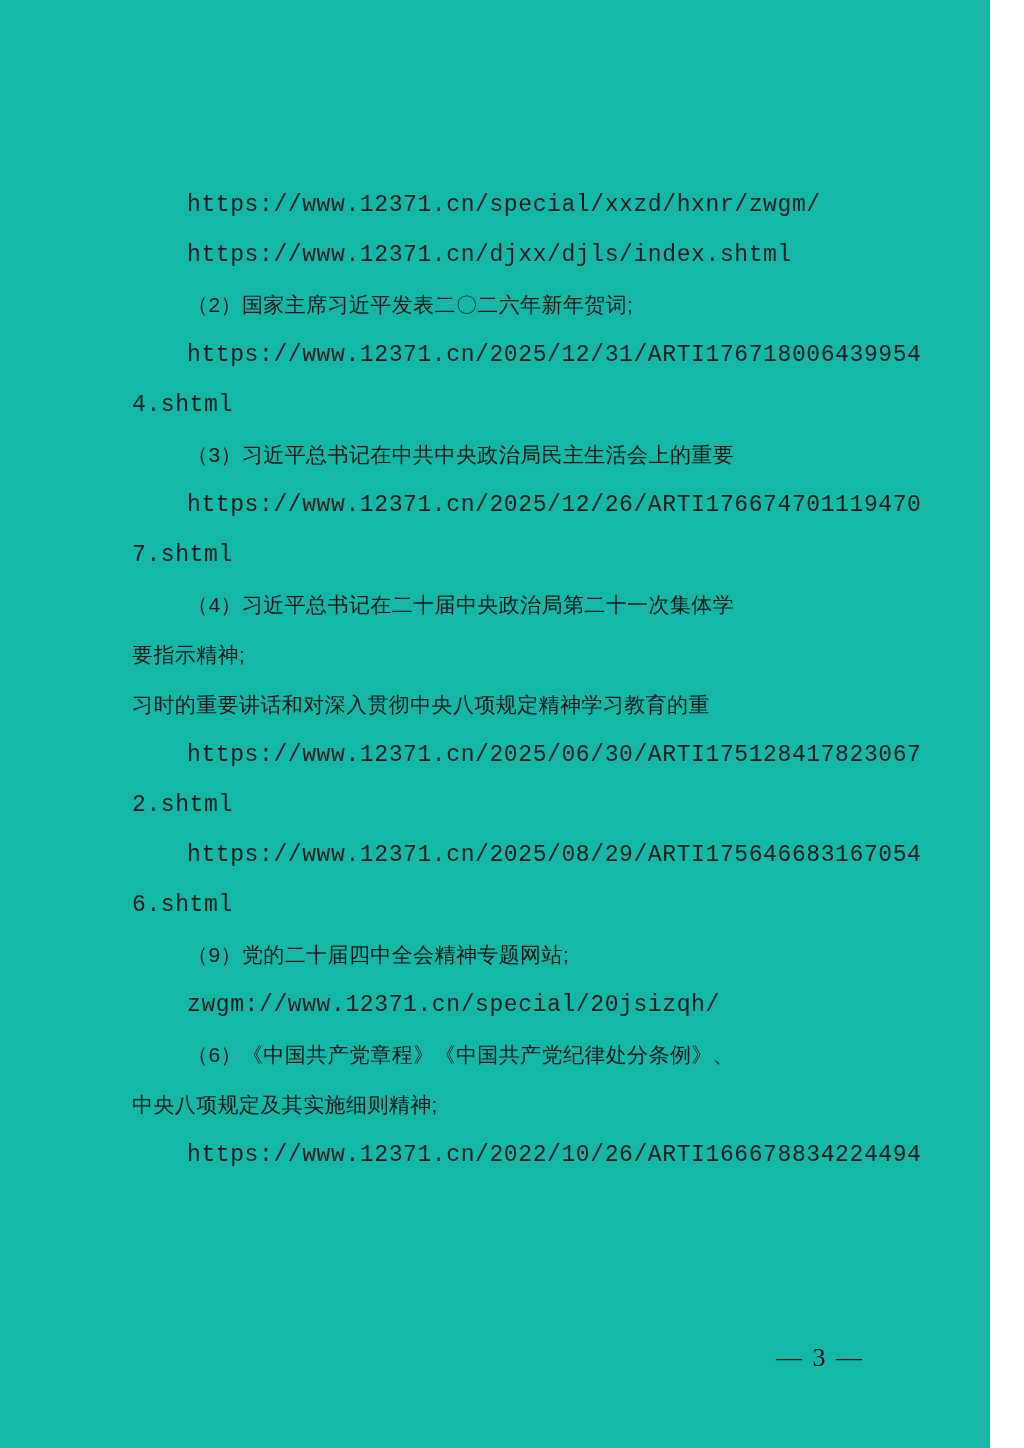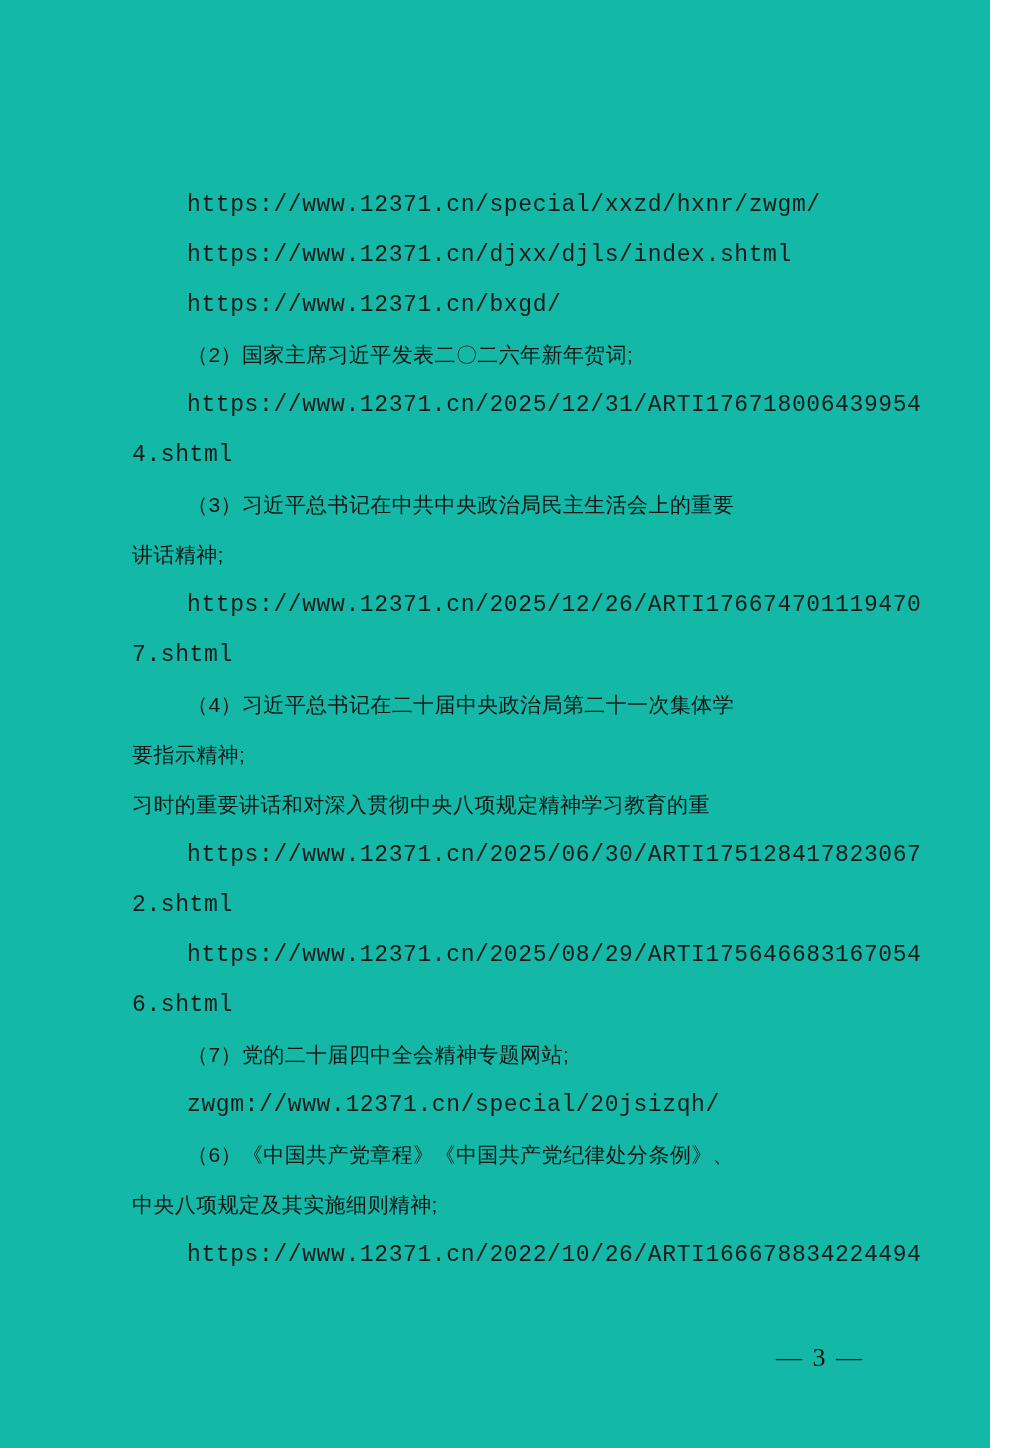--- a/index.html
+++ b/index.html
@@ -55,36 +55,34 @@
     color: #111111;
   }
 </style>
 </head>
 <body>
 
 <div class="page">
   <div class="content">
     <div class="line url indent">https://www.12371.cn/special/xxzd/hxnr/zwgm/</div>
     <div class="line url indent">https://www.12371.cn/djxx/djls/index.shtml</div>
-    <div class="line url indent">https://www.12371.cn/bxgd/</div>
     <div class="line body indent">（2）国家主席习近平发表二〇二六年新年贺词;</div>
     <div class="line url indent">https://www.12371.cn/2025/12/31/ARTI176718006439954</div>
     <div class="line url">4.shtml</div>
     <div class="line body indent">（3）习近平总书记在中共中央政治局民主生活会上的重要</div>
-    <div class="line body">讲话精神;</div>
     <div class="line url indent">https://www.12371.cn/2025/12/26/ARTI176674701119470</div>
     <div class="line url">7.shtml</div>
     <div class="line body indent">（4）习近平总书记在二十届中央政治局第二十一次集体学</div>
     <div class="line body">要指示精神;</div>
     <div class="line body">习时的重要讲话和对深入贯彻中央八项规定精神学习教育的重</div>
     <div class="line url indent">https://www.12371.cn/2025/06/30/ARTI175128417823067</div>
     <div class="line url">2.shtml</div>
     <div class="line url indent">https://www.12371.cn/2025/08/29/ARTI175646683167054</div>
     <div class="line url">6.shtml</div>
-    <div class="line body indent">（7）党的二十届四中全会精神专题网站;</div>
+    <div class="line body indent">（9）党的二十届四中全会精神专题网站;</div>
     <div class="line url indent">zwgm://www.12371.cn/special/20jsizqh/</div>
     <div class="line body indent">（6）《中国共产党章程》《中国共产党纪律处分条例》、</div>
     <div class="line body">中央八项规定及其实施细则精神;</div>
     <div class="line url indent">https://www.12371.cn/2022/10/26/ARTI166678834224494</div>
   </div>
 
   <div class="page-number">— 3 —</div>
 </div>
 
 </body></html>

